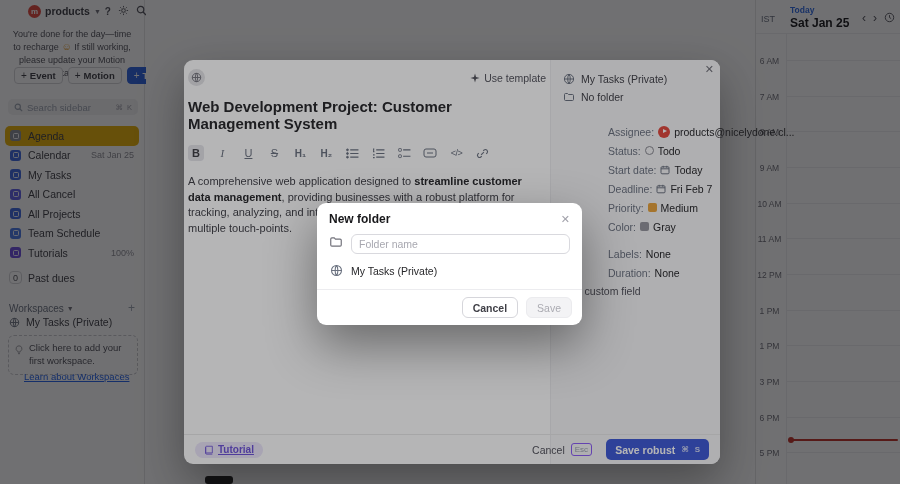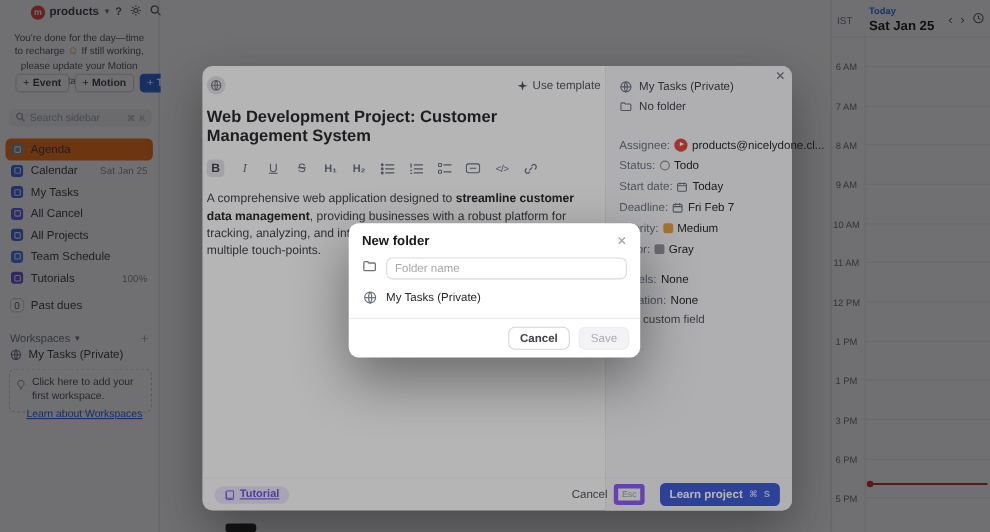--- a/index.html
+++ b/index.html
@@ -25,21 +25,21 @@
   .abtn .plus { font-size:10px; font-weight:400; }
   .abtn.task { background:#2e63e0; border-color:#2e63e0; color:#fff; }
 
   .sb-search { position:absolute; top:99px; left:8px; right:6px; height:16px; background:#f2f2f4; border-radius:5px; display:flex; align-items:center; padding:0 6px; gap:4px; color:#9ca3af; }
   .sb-search input { flex:1; min-width:0; border:none; background:transparent; outline:none; font-size:9.5px; color:#52525b; }
   .sb-search input::placeholder { color:#9ca3af; }
   .kbd { font-size:7.5px; color:#a1a1aa; }
 
   .nav { position:absolute; top:126px; left:5px; right:5px; }
   .nav-row { height:19.5px; display:flex; align-items:center; gap:7px; padding:0 5px; border-radius:5px; font-size:10.5px; color:#3f3f46; }
-  .nav-row.active { background:#f97316; }
+  .nav-row.active { background:#eab308; }
   .nicon { width:11px; height:11px; border-radius:3px; flex:none; position:relative; }
   .nicon::after { content:""; position:absolute; inset:2.5px; border:1px solid rgba(255,255,255,.9); border-radius:1.5px; }
   .i-agenda{background:#8a8f9a} .i-calendar{background:#3f6ae0} .i-mytasks{background:#3f6ae0}
   .i-alltasks{background:#5f5fe8} .i-allprojects{background:#3f6ae0} .i-team{background:#4a79e8} .i-tutorials{background:#6d4fe0}
   .nmeta { margin-left:auto; font-size:9px; color:#8e8e96; }
 
   .pastdues { position:absolute; top:271px; left:9px; display:flex; align-items:center; gap:6px; font-size:10.5px; color:#3f3f46; }
   .pd-count { min-width:13px; height:13px; border:1px solid #d4d4d8; border-radius:4px; font-size:9px; color:#52525b; display:flex; align-items:center; justify-content:center; padding:0 2px; }
 
   .ws-head { position:absolute; top:301px; left:9px; right:9px; display:flex; align-items:center; gap:3px; font-size:10px; color:#6b7280; }
@@ -93,36 +93,36 @@
   .tbtn.h { font-size:10px; font-weight:700; }
   .tbtn.code { font-size:9px; letter-spacing:-.5px; }
   .m-desc { margin-top:13px; font-size:11px; line-height:1.42; color:#3f3f46; max-width:352px; }
   .m-desc b { font-weight:700; color:#27272a; }
 
   .m-panel { position:absolute; top:0; right:0; bottom:0; width:170px; background:#f7f7f8; border-left:1px solid #ebebee; border-radius:0 9px 9px 0; padding:10px 8px 0 12px; }
   .p-row { display:flex; align-items:center; gap:6px; font-size:10.5px; color:#3f3f46; height:18px; }
   .p-row .gicon, .p-row .ficon { color:#6b7280; display:flex; }
   .p-fields { margin-top:16px; }
   .f-row { display:flex; align-items:center; gap:4px; height:19px; font-size:10.5px; white-space:nowrap; }
-  .f-label { color:#6b7280; }
+  .f-label { color:#6b7280;margin-left:45px; }
   .f-val { color:#27272a; }
   .f-spacer { height:8px; }
   .sq { width:9px; height:9px; border-radius:2px; flex:none; }
   .sq.orange { background:#e8a33b; } .sq.gray { background:#96969e; }
   .ring { width:9px; height:9px; border:1.5px solid #8a8a92; border-radius:50%; flex:none; }
   .avatar { width:12px; height:12px; border-radius:50%; background:#e2483d; position:relative; flex:none; }
   .avatar::after { content:""; position:absolute; left:4.5px; top:3.5px; border-left:4px solid #fff; border-top:2.5px solid transparent; border-bottom:2.5px solid transparent; }
   .calicon { color:#6b7280; display:flex; }
   .addfield { margin-top:3px; font-size:10.5px; color:#52525b; cursor:pointer; }
 
   .m-footer { position:absolute; left:0; right:0; bottom:0; height:30px; border-top:1px solid #eaeaea; display:flex; align-items:center; padding:0 11px; border-radius:0 0 9px 9px; }
   .tut { display:flex; align-items:center; gap:4px; background:#ece7fb; color:#6d52d8; font-size:10px; font-weight:600; border-radius:9px; padding:2.5px 9px; cursor:pointer;text-decoration:underline; }
   .foot-right { margin-left:auto; display:flex; align-items:center; }
   .f-cancel { font-size:10.5px; color:#52525b; cursor:pointer; }
-  .esc { border:4px solid #8b5cf6; border-radius:3px; font-size:8px; color:#9ca3af; padding:1px 3px; margin-left:6px; }
+  .esc { border:1px solid #8b5cf6; border-radius:3px; font-size:8px; color:#9ca3af; padding:1px 3px; margin-left:6px; }
   .saveproj { margin-left:14px; height:21px; background:#3e59d6; border-radius:5px; color:#fff; font-size:10.5px; font-weight:600; display:flex; align-items:center; gap:6px; padding:0 9px; cursor:pointer; }
   .sp-kbd { font-size:8px; color:rgba(255,255,255,.78); }
 
   
   .dialog { position:absolute; left:317px; top:203px; width:265px; height:122px; background:#fff; border-radius:9px; z-index:40; box-shadow:0 20px 50px rgba(0,0,0,.42); padding:9px 12px; }
   .d-head { display:flex; align-items:center; }
   .d-title { font-size:12px; font-weight:700; color:#18181b; }
   .d-close { margin-left:auto; color:#a1a1aa; font-size:11px; cursor:pointer; }
   .d-inrow { display:flex; align-items:center; gap:8px; margin-top:8px; color:#71717a; }
   .d-input { flex:1; height:20px; border:1px solid #d9d9de; border-radius:6px; padding:0 7px; font-size:10.5px; color:#18181b; outline:none; }
@@ -484,21 +484,21 @@
         <svg width="10" height="10" viewBox="0 0 12 12" fill="none" stroke="currentColor">
             <path d="M2 2.5c0-.6.4-1 1-1h7v8H3.2c-.5 0-.9.2-1.2.4z"></path>
             <path d="M2 2.5V10c0 .6.5 1 1.2 1H10"></path>
           </svg>
         <span>Tutorial</span>
       </span>
       <span class="foot-right">
         <span class="f-cancel">Cancel</span>
         <span class="esc">Esc</span>
         <span class="saveproj">
-          <span>Learn project</span>
+          <span>Save robust</span>
           <span class="sp-kbd">⌘</span>
           <span class="sp-kbd">S</span>
         </span>
       </span>
     </div>
   </div>
 
   <div class="overlay o2"></div>
 
   <div class="dialog">

